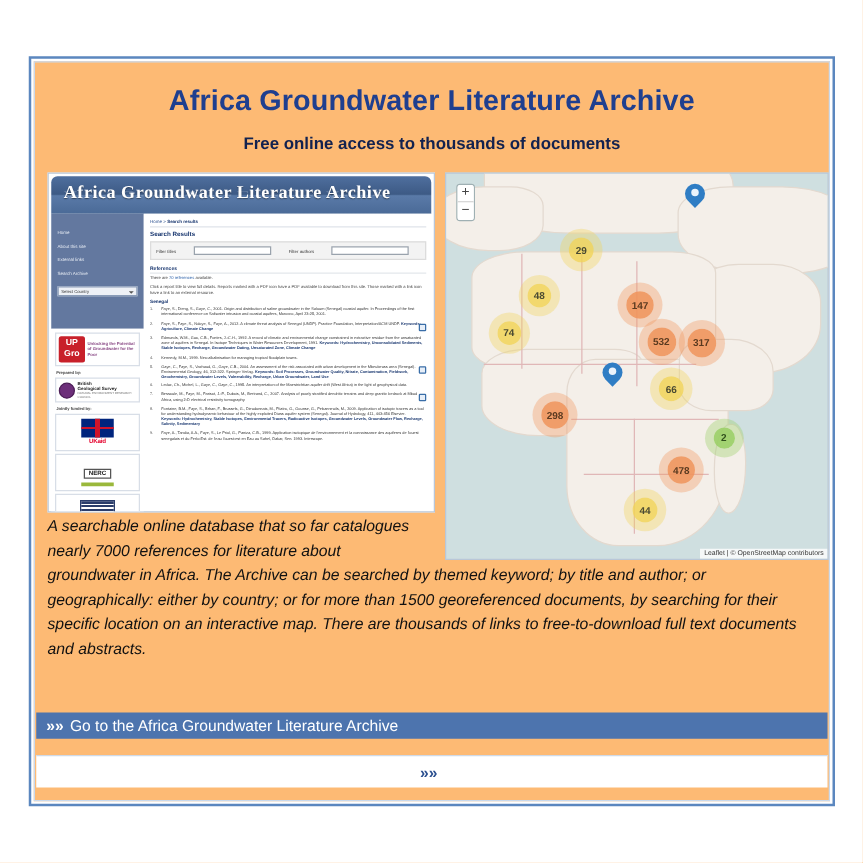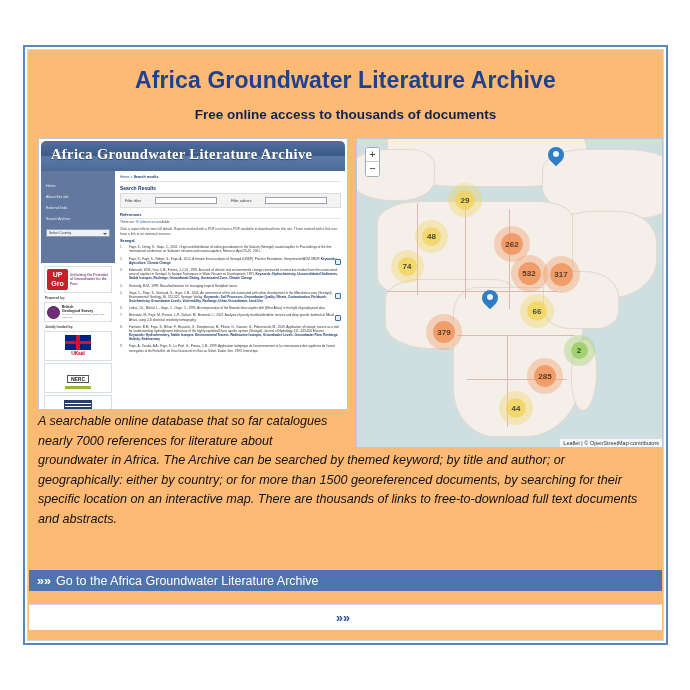--- a/index.html
+++ b/index.html
@@ -436,27 +436,27 @@
 
       <div class="zoomctl">
         <div>+</div>
         <div>−</div>
       </div>
 
       <div id="cluster-layer">
             <div class="cluster y" style="left: 98px; top: 51px; width: 20px; height: 20px;">29</div>
             <div class="cluster y" style="left: 65px; top: 87.5px; width: 19px; height: 19px;">48</div>
             <div class="cluster y" style="left: 40.5px; top: 117.5px; width: 19px; height: 19px;">74</div>
-            <div class="cluster o" style="left: 144px; top: 94px; width: 22px; height: 22px;">262</div>
+            <div class="cluster o" style="left: 144px; top: 94px; width: 22px; height: 22px;">147</div>
             <div class="cluster o" style="left: 124.5px; top: 122.5px; width: 23px; height: 23px; margin-left: 36px;">532</div>
             <div class="cluster o" style="left: 192.5px; top: 123.5px; width: 23px; height: 23px;">317</div>
-            <div class="cluster o" style="left: 76px; top: 182px; width: 22px; height: 22px;">379</div>
+            <div class="cluster o" style="left: 76px; top: 182px; width: 22px; height: 22px;">298</div>
             <div class="cluster y" style="left: 170px; top: 162px; width: 20px; height: 20px;">66</div>
             <div class="cluster g" style="left: 213.5px; top: 202.5px; width: 17px; height: 17px;">2</div>
-            <div class="cluster o" style="left: 177px; top: 226px; width: 22px; height: 22px;">285</div>
+            <div class="cluster o" style="left: 177px; top: 226px; width: 22px; height: 22px;">478</div>
             <div class="cluster y" style="left: 149px; top: 259px; width: 20px; height: 20px;">44</div>
           </div>
       <div id="pin-layer">
             <div class="pin" style="left: 191px; top: 8px;">
               <span class="pin-b"></span>
               <span class="pin-d"></span>
             </div>
             <div class="pin" style="left: 125px; top: 151px;">
               <span class="pin-b"></span>
               <span class="pin-d"></span>

